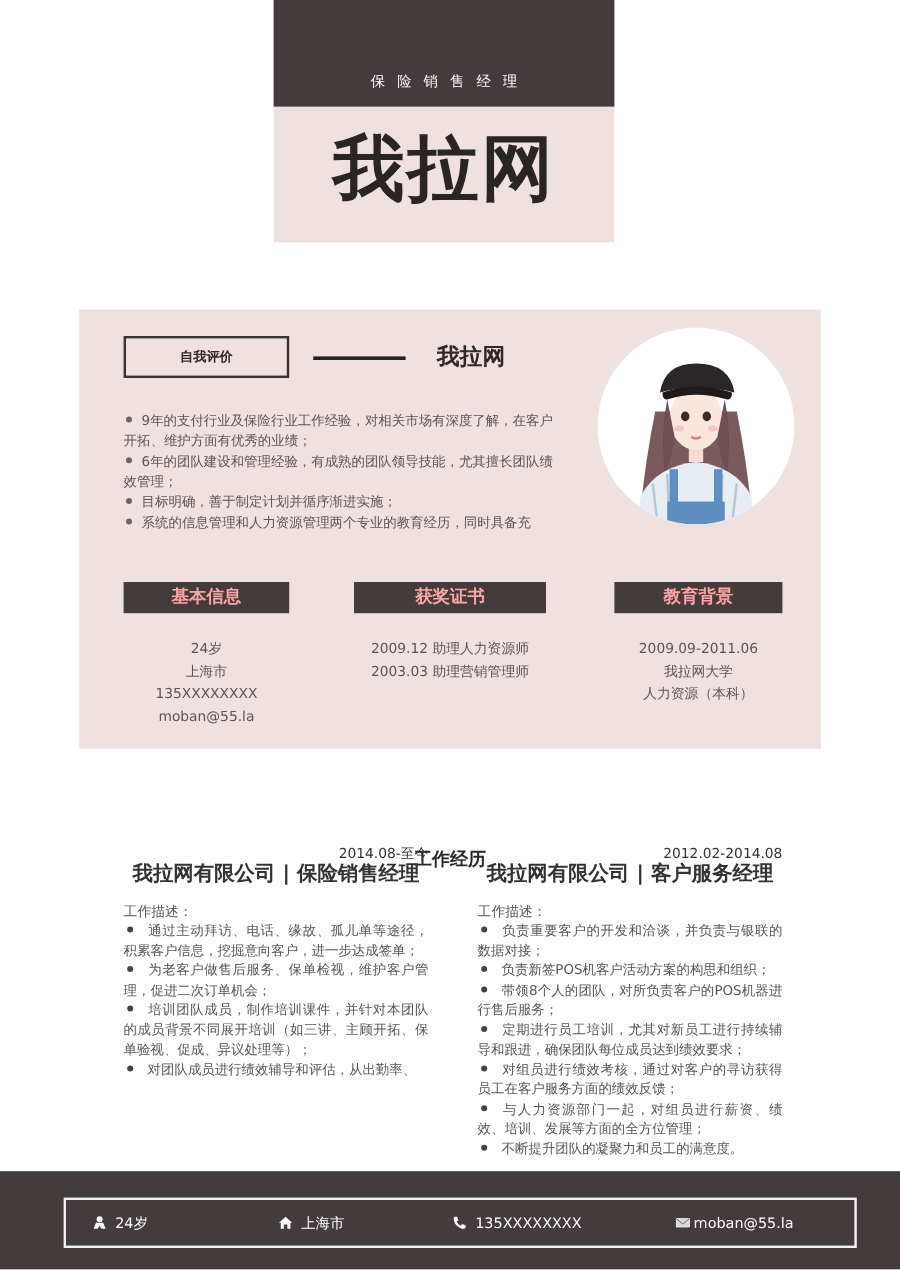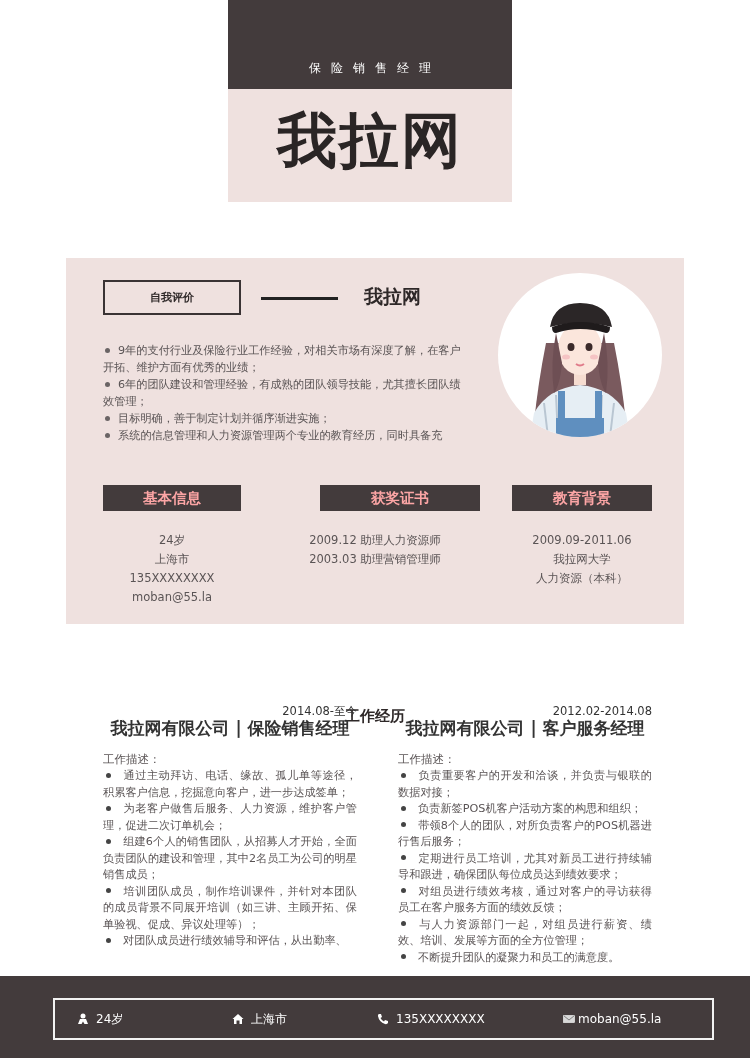--- a/index.html
+++ b/index.html
@@ -90,21 +90,21 @@
       <ellipse cx="96" cy="84" rx="4" ry="2.5" fill="#f5c4c4"></ellipse>
 
       <path d="M78 91 Q82 94 86 91" stroke="#e07b8a" stroke-width="2" fill="none"></path>
 
       <path d="M52 54 Q56 30 82 30 Q110 30 114 54 Q82 46 52 54 Z" fill="#2b2627"></path>
       <path d="M54 54 Q82 44 112 54 Q112 60 108 60 Q82 52 58 60 Q54 60 54 54 Z" fill="#1f1b1c"></path>
     </svg>
   </div>
 
   <div class="sec-head" style="left:37px;width:138px;">基本信息</div>
-  <div class="sec-head" style="left:229px;width:160px;margin-left:25px;">获奖证书</div>
+  <div class="sec-head" style="left:229px;width:160px;">获奖证书</div>
   <div class="sec-head" style="left:446px;width:140px;">教育背景</div>
 
   <div class="sec-body" style="left:37px;width:138px;">
     <div>24岁</div>
     <div>上海市</div>
     <div>135XXXXXXXX</div>
     <div>moban@55.la</div>
   </div>
   <div class="sec-body" style="left:219px;width:180px;">
     <div>2009.12 助理人力资源师</div>
@@ -118,22 +118,21 @@
 </div>
 
 <div class="work-title">工作经历</div>
 
 <div class="job" style="left:103px;">
   <div class="period">2014.08-至今</div>
   <div class="company">我拉网有限公司 | 保险销售经理</div>
   <div class="desc-label">工作描述：</div>
   <div class="desc">
     <span class="b"><span class="dot"></span><span>通过主动拜访、电话、缘故、孤儿单等途径，积累客户信息，挖掘意向客户，进一步达成签单；</span></span>
-    <span class="b"><span class="dot"></span><span>为老客户做售后服务、人力资源，维护客户管理，促进二次订单机会；</span></span>
-    <span class="b"><span class="dot"></span><span>组建6个人的销售团队，从招募人才开始，全面负责团队的建设和管理，其中2名员工为公司的明星销售成员；</span></span>
+    <span class="b"><span class="dot"></span><span>为老客户做售后服务、保单检视，维护客户管理，促进二次订单机会；</span></span>
     <span class="b"><span class="dot"></span><span>培训团队成员，制作培训课件，并针对本团队的成员背景不同展开培训（如三讲、主顾开拓、保单验视、促成、异议处理等）；</span></span>
     <span class="b"><span class="dot"></span><span>对团队成员进行绩效辅导和评估，从出勤率、</span></span>
   </div>
 </div>
 
 <div class="job" style="left:398px;">
   <div class="period">2012.02-2014.08</div>
   <div class="company">我拉网有限公司 | 客户服务经理</div>
   <div class="desc-label">工作描述：</div>
   <div class="desc">

